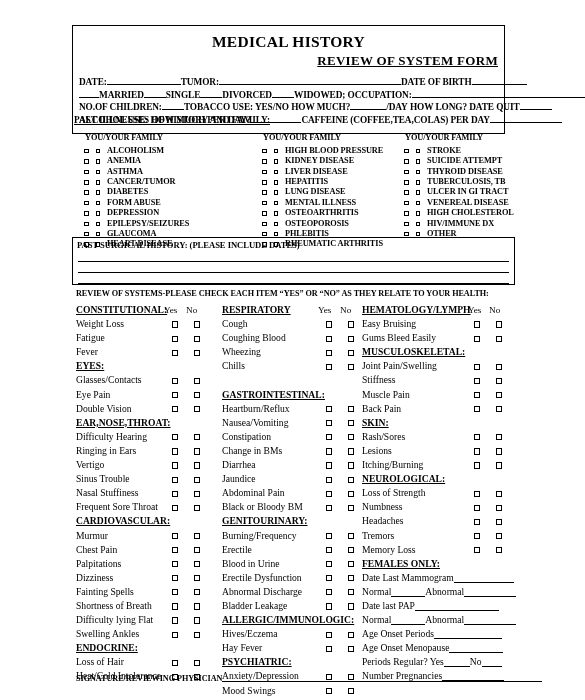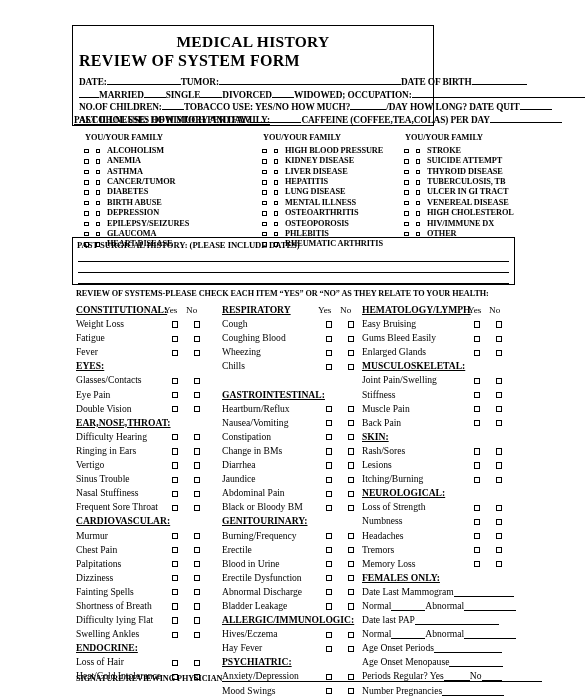--- a/index.html
+++ b/index.html
@@ -15,38 +15,39 @@
     position: relative;
     width: 585px;
     height: 700px;
     background: #fff;
   }
 
   
   .header-box {
     position: absolute;
     left: 72px; top: 25px;
-    width: 362px;
+    width: 433px;
     border: 1.6px solid #000;
-    padding: 6px 6px 0 6px;
+    padding: 6px 6px 8px 6px;
   }
   .title {
     text-align: center;
     font-weight: bold;
     font-size: 15.5px;
     line-height: 19px;
     letter-spacing: .3px;
   }
   .title-sub {
-    text-align: left;
-    font-weight: bold;
-    font-size: 16px;
+    text-align: right;
+    font-weight: bold;
+    font-size: 13px;
     line-height: 19px;
     letter-spacing: .3px;
     margin-bottom: 5px;
+    text-decoration: underline;
   }
   .hdr-line {
     font-size: 9.3px;
     font-weight: bold;
     line-height: 10.6px;
     white-space: nowrap;
     letter-spacing: -0.1px;
   }
   .ul { border-bottom: 1.1px solid #000; display: inline-block; vertical-align: baseline; height: 10px; }
 
@@ -230,21 +231,21 @@
         <span class="lbl">CANCER/TUMOR</span>
       </div>
       <div class="ill-row">
         <span class="cbx first"></span>
         <span class="cbx"></span>
         <span class="lbl">DIABETES</span>
       </div>
       <div class="ill-row">
         <span class="cbx first"></span>
         <span class="cbx"></span>
-        <span class="lbl">BIRTH ABUSE</span>
+        <span class="lbl">FORM ABUSE</span>
       </div>
       <div class="ill-row">
         <span class="cbx first"></span>
         <span class="cbx"></span>
         <span class="lbl">DEPRESSION</span>
       </div>
       <div class="ill-row">
         <span class="cbx first"></span>
         <span class="cbx"></span>
         <span class="lbl">EPILEPSY/SEIZURES</span>
@@ -429,21 +430,20 @@
       <div class="ros-item"><span class="txt">Hay Fever</span><span class="box" style="left: 104px;"></span><span class="box" style="left: 126px;"></span></div>
       <div class="ros-head"><span>PSYCHIATRIC:</span></div>
       <div class="ros-item"><span class="txt">Anxiety/Depression</span><span class="box" style="left: 104px;"></span><span class="box" style="left: 126px;"></span></div>
       <div class="ros-item"><span class="txt">Mood Swings</span><span class="box" style="left: 104px;"></span><span class="box" style="left: 126px;"></span></div>
       <div class="ros-item"><span class="txt">Difficult Sleeping</span></div>
     </div>
   <div class="ros-col" id="ros-col-3" style="left:362px; top:303px; width:160px;">
       <div class="ros-head"><span>HEMATOLOGY/LYMPH</span><span class="yn" style="left: 106px;">Yes</span><span class="yn" style="left: 127px;">No</span></div>
       <div class="ros-item"><span class="txt">Easy Bruising</span><span class="box" style="left: 112px;"></span><span class="box" style="left: 134px;"></span></div>
       <div class="ros-item"><span class="txt">Gums Bleed Easily</span><span class="box" style="left: 112px;"></span><span class="box" style="left: 134px;"></span></div>
-      <div class="ros-item"><span class="txt">Enlarged Glands</span><span class="box" style="left: 112px;"></span><span class="box" style="left: 134px;"></span></div>
       <div class="ros-head"><span>MUSCULOSKELETAL:</span></div>
       <div class="ros-item"><span class="txt">Joint Pain/Swelling</span><span class="box" style="left: 112px;"></span><span class="box" style="left: 134px;"></span></div>
       <div class="ros-item"><span class="txt">Stiffness</span><span class="box" style="left: 112px;"></span><span class="box" style="left: 134px;"></span></div>
       <div class="ros-item"><span class="txt">Muscle Pain</span><span class="box" style="left: 112px;"></span><span class="box" style="left: 134px;"></span></div>
       <div class="ros-item"><span class="txt">Back Pain</span><span class="box" style="left: 112px;"></span><span class="box" style="left: 134px;"></span></div>
       <div class="ros-head"><span>SKIN:</span></div>
       <div class="ros-item"><span class="txt">Rash/Sores</span><span class="box" style="left: 112px;"></span><span class="box" style="left: 134px;"></span></div>
       <div class="ros-item"><span class="txt">Lesions</span><span class="box" style="left: 112px;"></span><span class="box" style="left: 134px;"></span></div>
       <div class="ros-item"><span class="txt">Itching/Burning</span><span class="box" style="left: 112px;"></span><span class="box" style="left: 134px;"></span></div>
       <div class="ros-head"><span>NEUROLOGICAL:</span></div>

